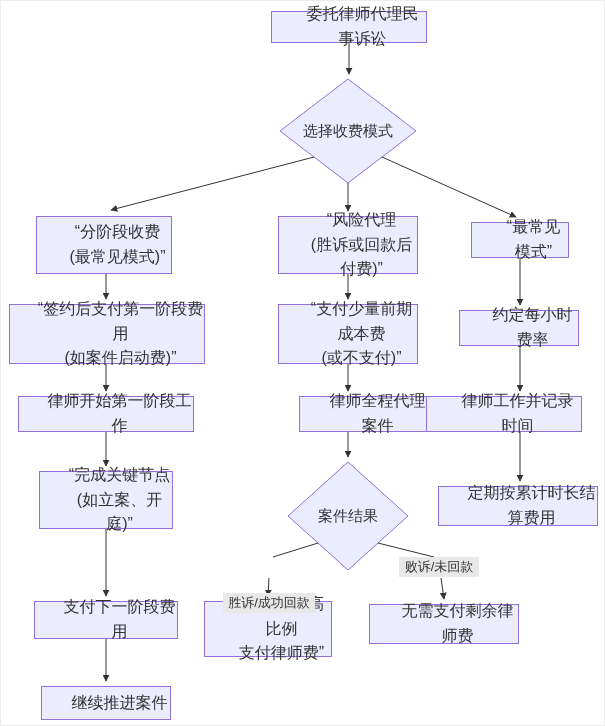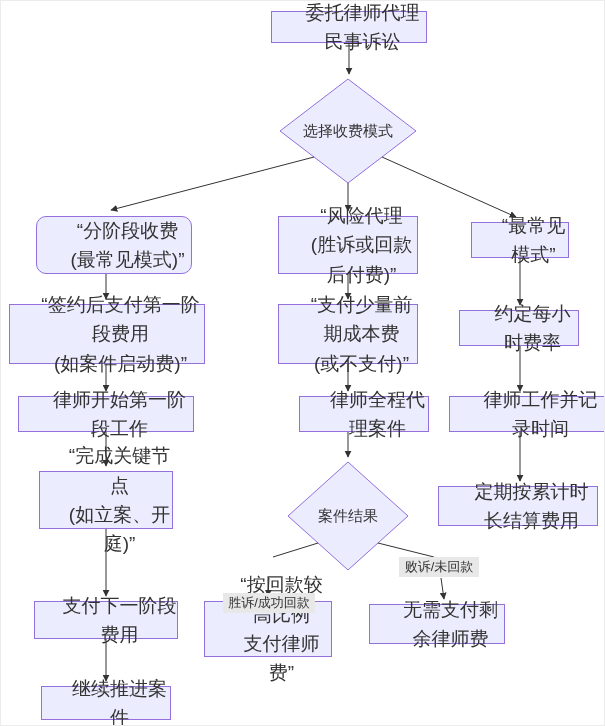--- a/index.html
+++ b/index.html
@@ -21,21 +21,21 @@
   .node {
     position: absolute;
     z-index: 1;
     background: var(--node-fill, #ECECFF);
     border: 1px solid var(--node-border, #9370DB);
     box-sizing: border-box;
     display: flex;
     align-items: center;
     justify-content: center;
     text-align: center;
-    font-size: 19px;
+    font-size: 16px;
     line-height: 1.55;
     white-space: pre-line;
     color: var(--text, #333333);
     padding-left: 27px;
   }
   .diamond-label {
     position: absolute;
     z-index: 1;
     display: flex;
     align-items: center;
@@ -91,44 +91,44 @@
     <line class="edge" x1="377" y1="542" x2="433" y2="556"></line>
     <line class="edge" x1="440" y1="577" x2="443" y2="598" marker-end="url(#arrowhead)"></line>
 
     <line class="edge" x1="519" y1="257" x2="519" y2="304" marker-end="url(#arrowhead)"></line>
     <line class="edge" x1="519" y1="345" x2="519" y2="390" marker-end="url(#arrowhead)"></line>
     <line class="edge" x1="519" y1="431" x2="519" y2="480" marker-end="url(#arrowhead)"></line>
   </svg>
 
   <div class="node" style="left:270px; top:10px;  width:156px; height:32px;">委托律师代理民事诉讼</div>
 
-  <div class="node" style="left:35px;  top:215px; width:156px; height:58px;border-radius:10px;">“分阶段收费
+  <div class="node" style="left:35px;  top:215px; width:136px; height:58px;">“分阶段收费
 (最常见模式)”</div>
   <div class="node" style="left:277px; top:215px; width:140px; height:58px;">“风险代理
 (胜诉或回款后付费)”</div>
   <div class="node" style="left:470px; top:221px; width:98px;  height:36px;">“最常见模式”</div>
 
   <div class="node" style="left:8px;   top:303px; width:196px; height:60px;">“签约后支付第一阶段费用
 (如案件启动费)”</div>
   <div class="node" style="left:277px; top:303px; width:140px; height:60px;">“支付少量前期成本费
 (或不支付)”</div>
   <div class="node" style="left:458px; top:309px; width:120px; height:36px;">约定每小时费率</div>
 
   <div class="node" style="left:17px;  top:395px; width:176px; height:36px;">律师开始第一阶段工作</div>
   <div class="node" style="left:282px; top:395px; width:130px; height:36px;margin-left:16px;">律师全程代理案件</div>
-  <div class="node" style="left:448px; top:395px; width:156px; height:36px;">律师工作并记录时间</div>
+  <div class="node" style="left:425px; top:395px; width:156px; height:36px;">律师工作并记录时间</div>
 
   <div class="node" style="left:38px;  top:470px; width:134px; height:58px;">“完成关键节点
 (如立案、开庭)”</div>
   <div class="node" style="left:437px; top:485px; width:160px; height:40px;">定期按累计时长结算费用</div>
 
   <div class="node" style="left:33px;  top:600px; width:144px; height:38px;">支付下一阶段费用</div>
   <div class="node" style="left:203px; top:600px; width:128px; height:56px;">“按回款较高比例
 支付律师费”</div>
-  <div class="node" style="left:368px; top:603px; width:136px; height:40px;">无需支付剩余律师费</div>
+  <div class="node" style="left:368px; top:603px; width:150px; height:40px;">无需支付剩余律师费</div>
 
   <div class="node" style="left:40px;  top:685px; width:130px; height:34px;">继续推进案件</div>
 
   <div class="diamond-label" style="left:287px; top:118px; width:120px; height:24px;">选择收费模式</div>
   <div class="diamond-label" style="left:297px; top:503px; width:100px; height:24px;">案件结果</div>
 
   <div class="edge-label" style="left:222px; top:556px; width:92px; height:20px;margin-top:36px;">胜诉/成功回款</div>
   <div class="edge-label" style="left:398px; top:556px; width:80px; height:20px;">败诉/未回款</div>
 
 </div>

